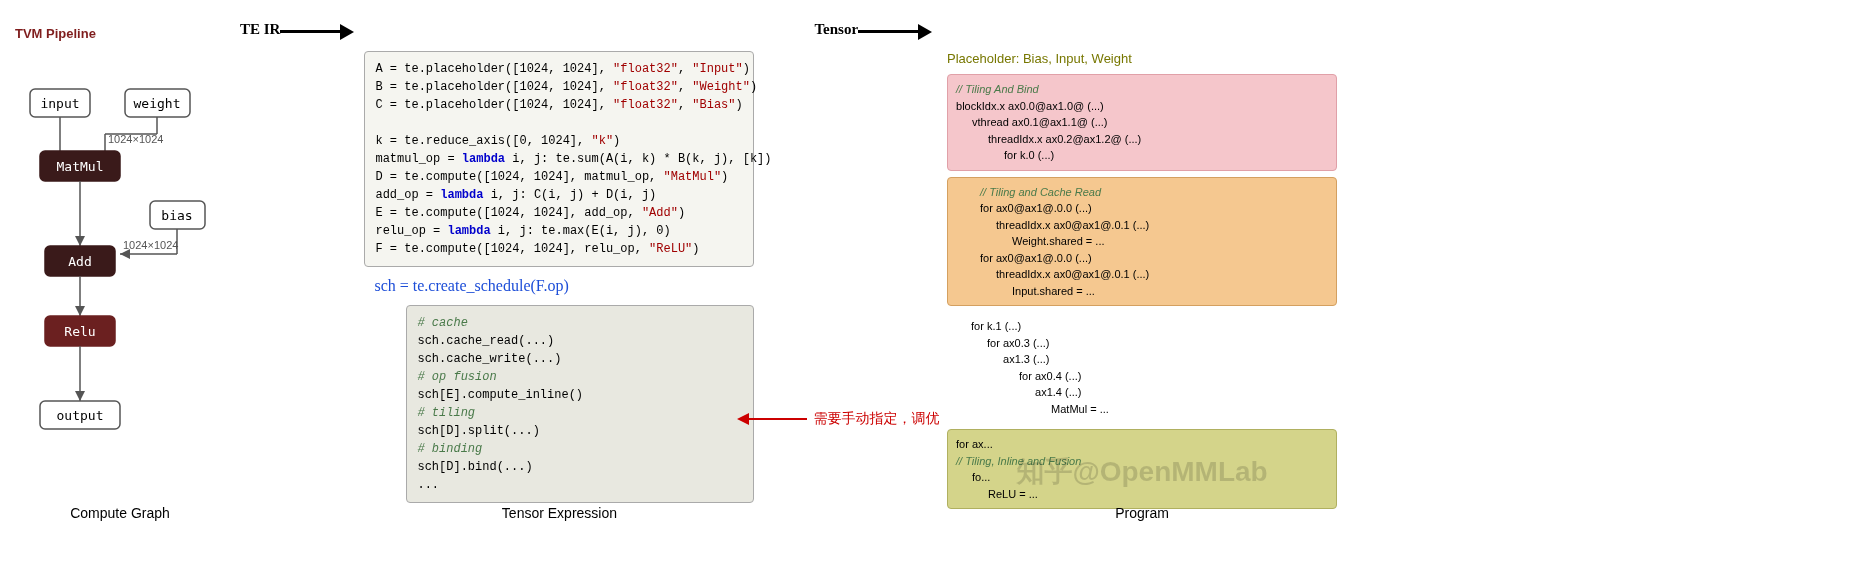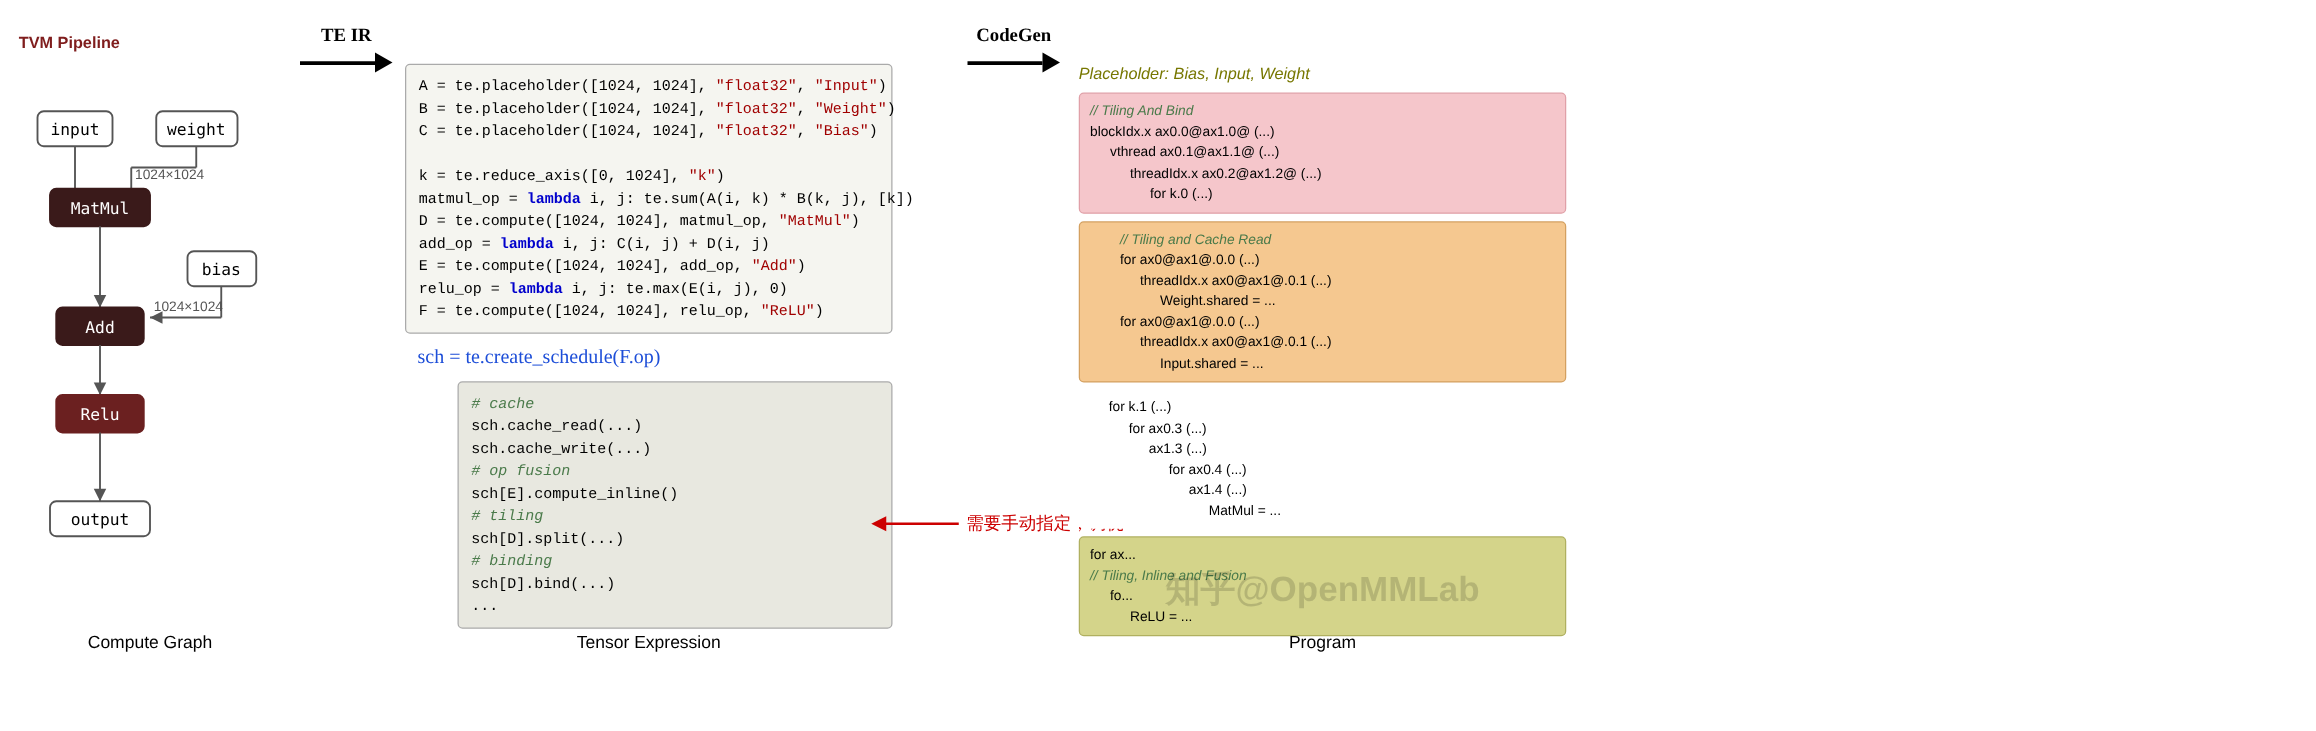--- a/index.html
+++ b/index.html
@@ -62,21 +62,21 @@
       position: absolute;
       top: 0; left: 0;
       width: 200px;
       height: 430px;
       overflow: visible;
     }
 
     
     .section-arrow {
       display: flex;
-      flex-direction: column;
+      flex-direction: row;
       align-items: center;
       justify-content: center;
       padding: 0 10px;
       margin-top: -30px;
     }
     .arrow-line {
       display: flex;
       flex-direction: row;
       align-items: center;
       gap: 0;
@@ -155,21 +155,20 @@
       left: 50%;
       transform: translateX(-50%);
       font-size: 14px;
       color: #000;
       white-space: nowrap;
     }
     .placeholder-line {
       font-size: 13px;
       color: #777700;
       margin-bottom: 2px;
-      font-style: italic;
     }
     .prog-block {
       border: 1px solid #ccc;
       border-radius: 4px;
       padding: 6px 8px;
       font-family: Liberation Sans, sans-serif;
       font-size: 11px;
       line-height: 1.5;
     }
     .prog-block.pink {
@@ -314,21 +313,21 @@
             <div style="position:absolute;left:-10px;top:-5px;width:0;height:0;border-top:6px solid transparent;border-bottom:6px solid transparent;border-right:12px solid #cc0000;"></div>
           </div>
           <span style="color:#cc0000;font-size:14px;font-family:Arial;white-space:nowrap;">需要手动指定，调优</span>
         </div>
       </div>
 
       <div class="tensor-expr-label">Tensor Expression</div>
     </div>
 
     <div class="section-arrow" style="margin-left:50px;">
-      <div class="arrow-label">CodeGen</div>
+      <div class="arrow-label">Tensor</div>
       <div class="arrow-line">
         <div class="arrow-shaft" style="width:60px;"></div>
         <div class="arrow-head"></div>
       </div>
     </div>
 
     <div class="program-section">
       <div class="placeholder-line">Placeholder: Bias, Input, Weight</div>
 
       <div class="prog-block pink">

